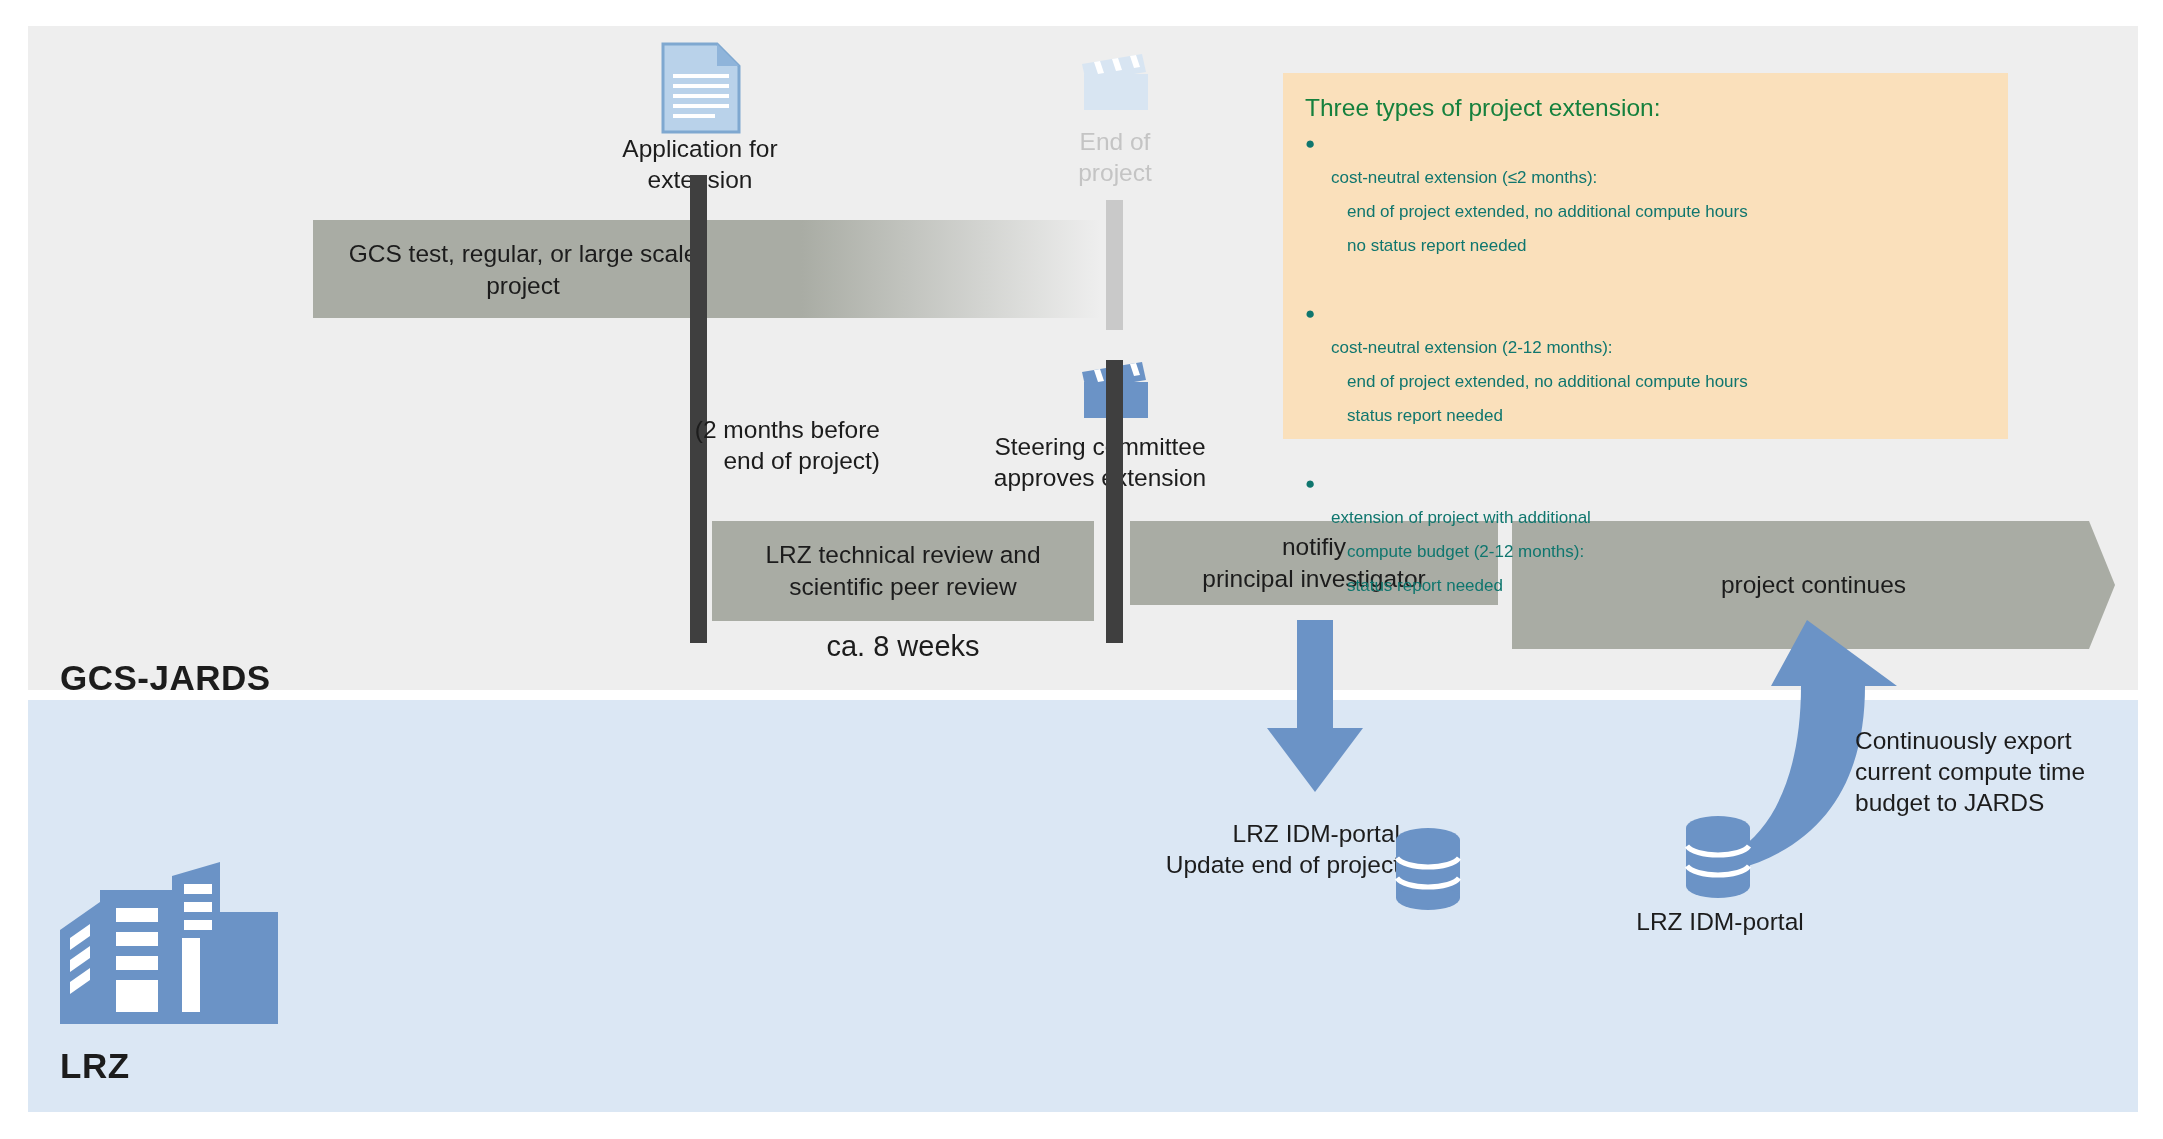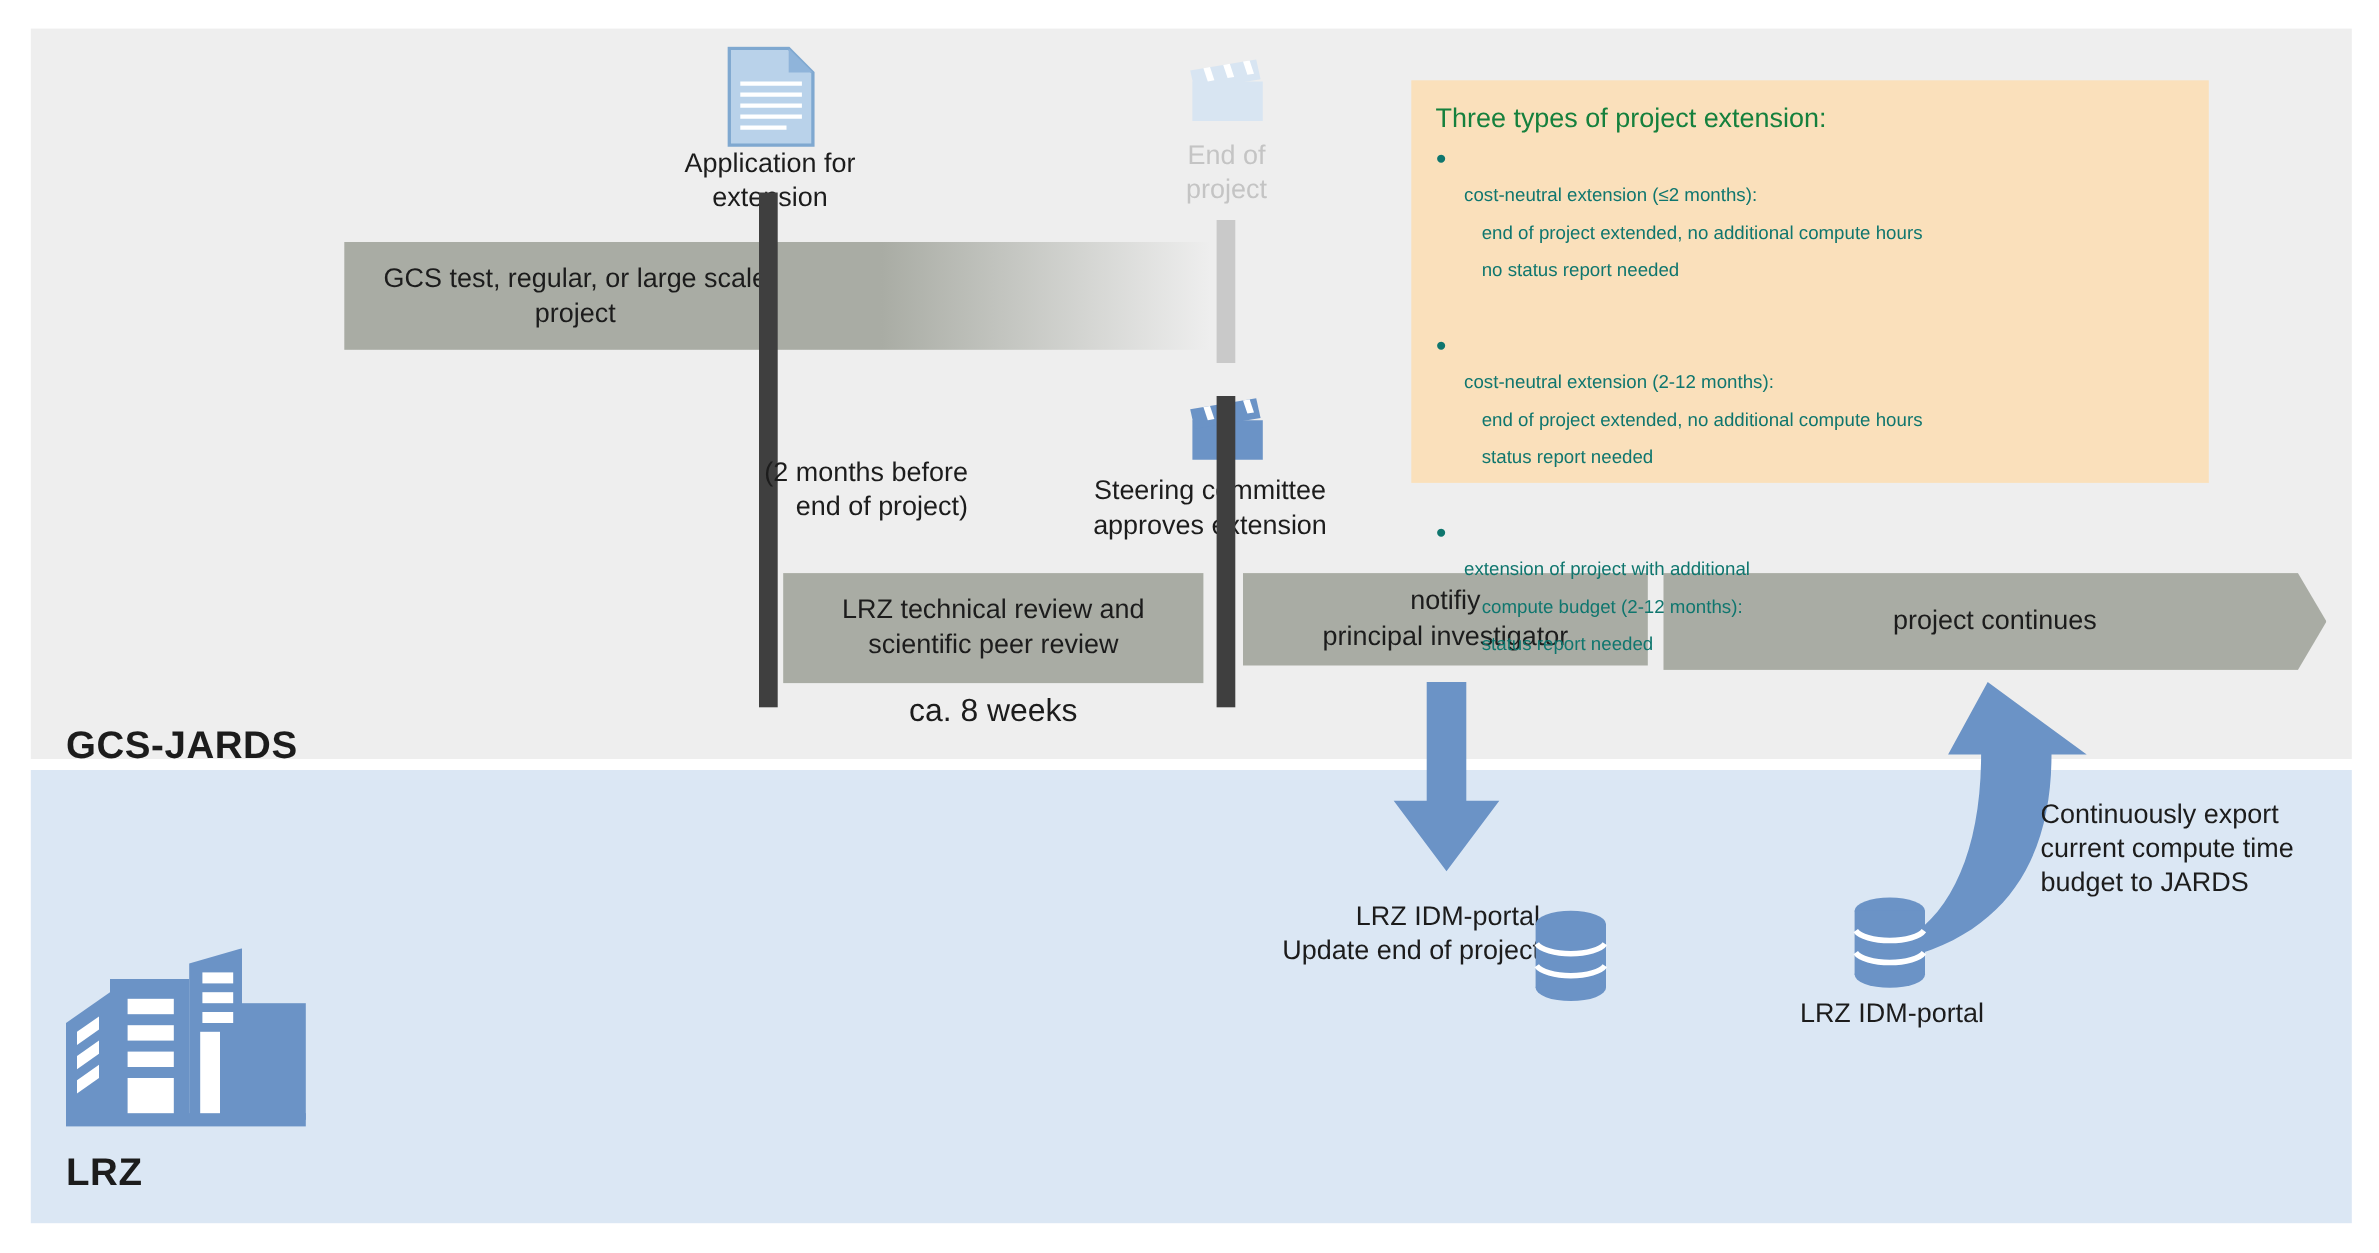--- a/index.html
+++ b/index.html
@@ -137,21 +137,21 @@
   #pbox-notify {
     left: 1130px;
     top: 521px;
     width: 368px;
     height: 84px;
   }
   #pbox-continues {
     left: 1512px;
     top: 521px;
     width: 603px;
-    height: 88px;
+    height: 128px;
     
     clip-path: polygon(0 0, calc(100% - 26px) 0, 100% 50%, calc(100% - 26px) 100%, 0 100%);
   }
   #weeks-label {
     position: absolute;
     left: 712px;
     top: 630px;
     width: 382px;
     text-align: center;
     font-size: 29px;

